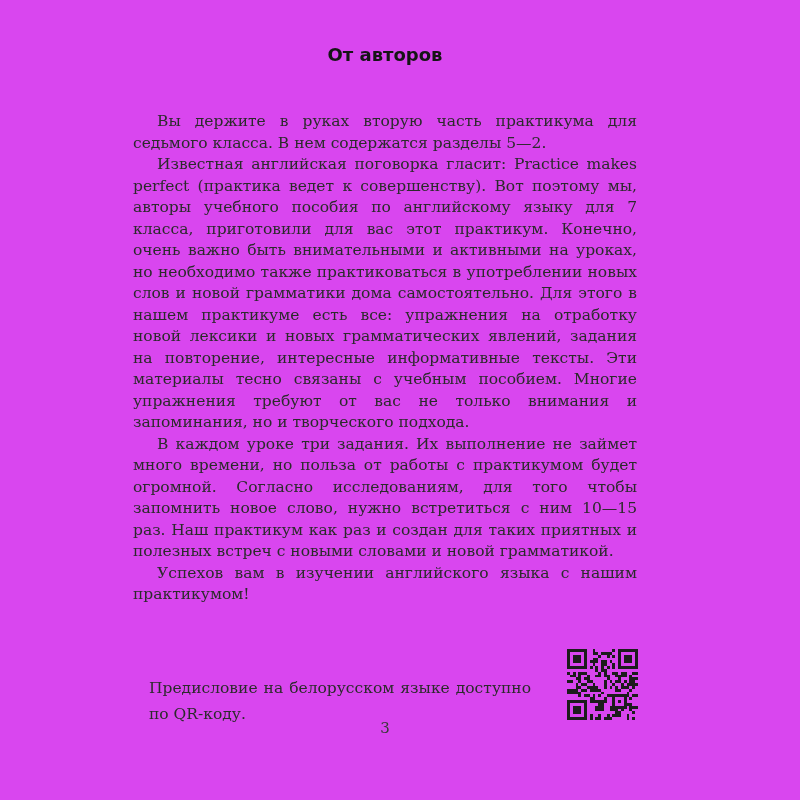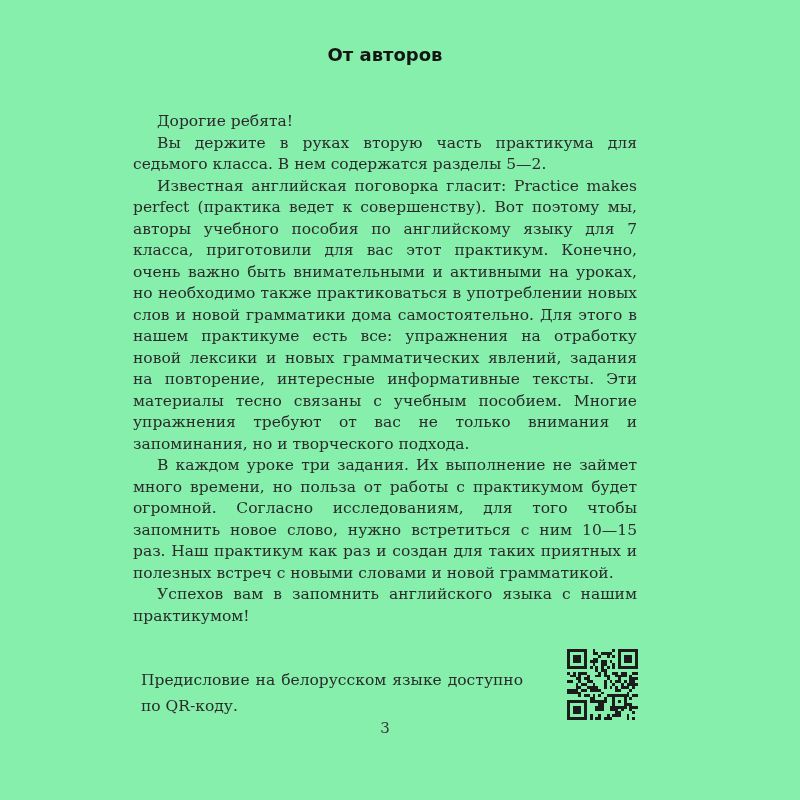--- a/index.html
+++ b/index.html
@@ -4,21 +4,21 @@
 <style>
   html, body {
     margin: 0;
     padding: 0;
     background: #ffffff;
   }
   .page {
     position: relative;
     width: 800px;
     height: 800px;
-    background: #86efac;
+    background: #d946ef;
     font-family: "DejaVu Serif", serif;
     color: #2b2b2b;
     overflow: hidden;
   }
   .page-title {
     position: absolute;
     left: 133px;
     top: 44px;
     width: 504px;
     text-align: center;
@@ -43,21 +43,21 @@
     text-indent: 24px;
   }
   .qr-note {
     position: absolute;
     left: 133px;
     top: 659px;
     width: 382px;
     font-size: 15.5px;
     line-height: 26px;
     text-align: justify;
-    margin: 8px;
+    margin: 16px;
   }
   .qr-code {
     position: absolute;
     left: 567px;
     top: 649px;
     width: 71px;
     height: 71px;
   }
   .page-number {
     position: absolute;
@@ -70,25 +70,24 @@
   }
 </style>
 </head>
 <body>
 
 <div class="page">
 
   <h1 class="page-title">От авторов</h1>
 
   <div class="body-text">
-    <p>Дорогие ребята!</p>
     <p>Вы держите в руках вторую часть практикума для седьмого класса. В нем содержатся разделы 5—2.</p>
     <p>Известная английская поговорка гласит: Practice makes perfect (практика ведет к совершенству). Вот поэтому мы, авторы учебного пособия по английскому языку для 7 класса, приготовили для вас этот практикум. Конечно, очень важно быть внимательными и активными на уроках, но необходимо также практиковаться в употреблении новых слов и новой грамматики дома самостоятельно. Для этого в нашем практикуме есть все: упражнения на отработку новой лексики и новых грамматических явлений, задания на повторение, интересные информативные тексты. Эти материалы тесно связаны с учебным пособием. Многие упражнения требуют от вас не только внимания и запоминания, но и творческого подхода.</p>
     <p>В каждом уроке три задания. Их выполнение не займет много времени, но польза от работы с практикумом будет огромной. Согласно исследованиям, для того чтобы запомнить новое слово, нужно встретиться с ним 10—15 раз. Наш практикум как раз и создан для таких приятных и полезных встреч с новыми словами и новой грамматикой.</p>
-    <p>Успехов вам в запомнить английского языка с нашим практикумом!</p>
+    <p>Успехов вам в изучении английского языка с нашим практикумом!</p>
   </div>
 
   <p class="qr-note">Предисловие на белорусском языке доступно по QR-коду.</p>
 
   <svg class="qr-code" viewBox="0 0 25 25" shape-rendering="crispEdges" aria-hidden="true">
     <g fill="#1c1c1c">
         <rect x="0" y="0" width="1" height="1"></rect>
         <rect x="1" y="0" width="1" height="1"></rect>
         <rect x="2" y="0" width="1" height="1"></rect>
         <rect x="3" y="0" width="1" height="1"></rect>

